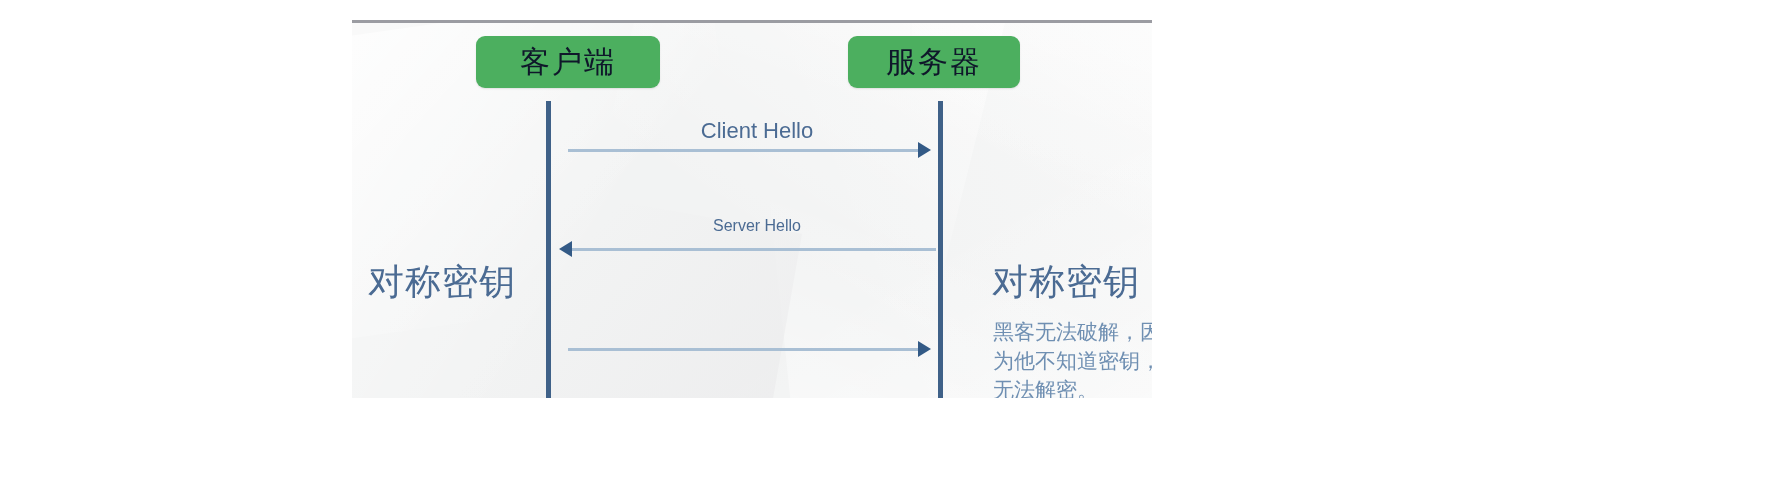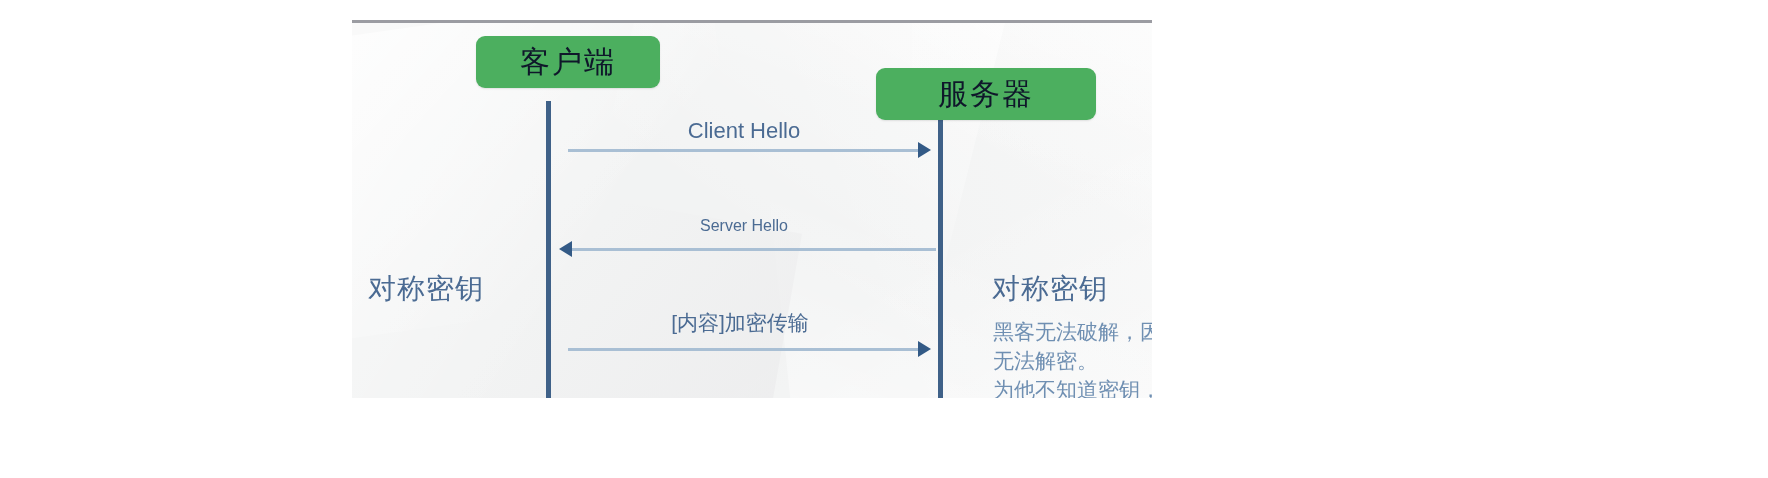--- a/index.html
+++ b/index.html
@@ -50,38 +50,39 @@
     border-radius:9px;
     background:#4caf5f;
     color:#0f172a;
     display:flex;align-items:center;justify-content:center;
     font-size:30px;
     letter-spacing:2px;
     box-shadow:0 1px 2px rgba(0,0,0,0.10);
     z-index:5;
   }
   .badge-client{left:124px;top:13px;width:184px;}
-  .badge-server{left:524px;top:13px;width:220px;margin-top:32px;}
+  .badge-server{left:496px;top:13px;width:172px;}
 
   
   .lifeline{
     position:absolute;
     top:78px;
     width:5px;
     height:300px;
     background:#3f6188;
     z-index:3;
   }
   .lifeline-client{left:194px;}
   .lifeline-server{left:586px;}
   .msg-label{
     position:absolute;
     color:#4b6b93;
     white-space:nowrap;
     text-align:center;
+    padding-left:13px;
   }
   .msg-line{
     position:absolute;
     height:3px;
     background:#a9bfd4;
   }
   .arrow-head{
     position:absolute;
     width:0;height:0;
     border-top:8px solid transparent;
@@ -102,25 +103,24 @@
 
   
   .m3-label{left:196px;top:286px;width:384px;font-size:21px;}
   .m3-line{left:216px;top:325px;width:352px;}
   .m3-head{left:566px;top:318px;}
 
   
   .key-title{
     position:absolute;
     color:#4b6b93;
-    font-size:28px;
+    font-size:36px;
     letter-spacing:1px;
     white-space:nowrap;
     z-index:4;
-    margin-top:12px;
   }
   .key-left{left:16px;top:235px;}
   .key-right{left:640px;top:235px;}
 
   .note{
     position:absolute;
     left:641px;top:294px;
     width:206px;
     color:#6f8fb2;
     font-size:21px;
@@ -149,27 +149,26 @@
     <div class="lifeline lifeline-server"></div>
 
     <div class="msg-label m1-label">Client Hello</div>
     <div class="msg-line m1-line"></div>
     <div class="arrow-head arrow-right m1-head"></div>
 
     <div class="msg-label m2-label">Server Hello</div>
     <div class="msg-line m2-line"></div>
     <div class="arrow-head arrow-left m2-head"></div>
 
-    <div class="msg-label m3-label">[内容]加密传输</div>
     <div class="msg-line m3-line"></div>
     <div class="arrow-head arrow-right m3-head"></div>
 
     <div class="key-title key-left">对称密钥</div>
     <div class="key-title key-right">对称密钥</div>
 
     <div class="note">
       <span>黑客无法破解，因</span>
+      <span>为他不知道密钥，</span>
       <span>无法解密。</span>
-      <span>为他不知道密钥，</span>
     </div>
 
   </div>
 </div>
 
 </body></html>

